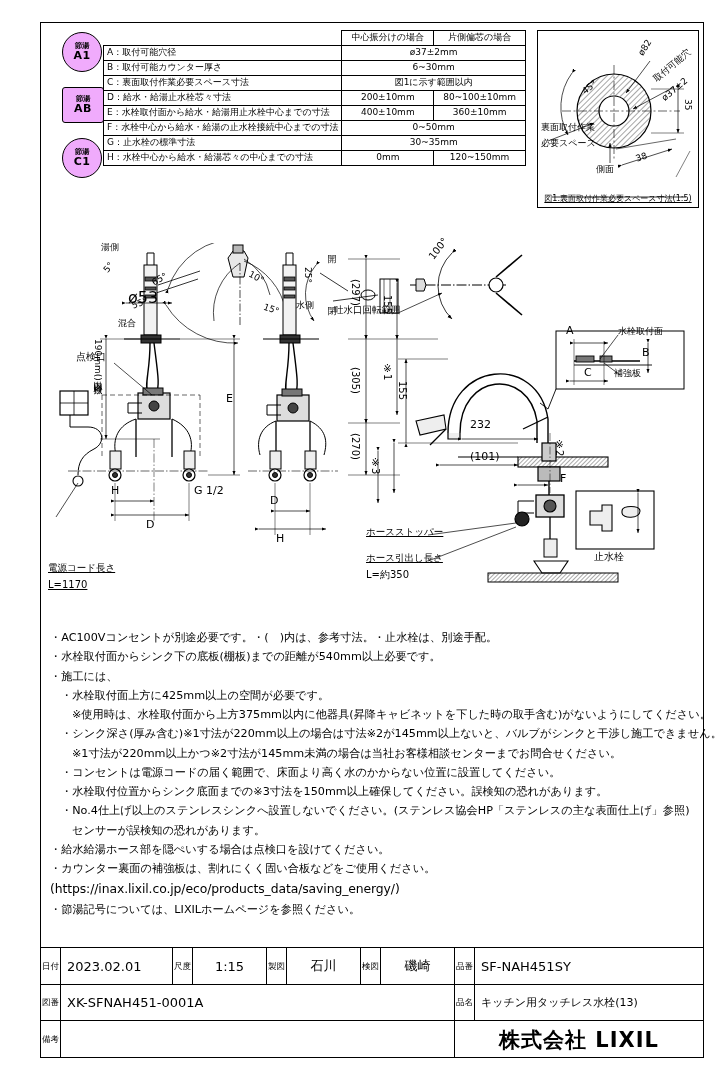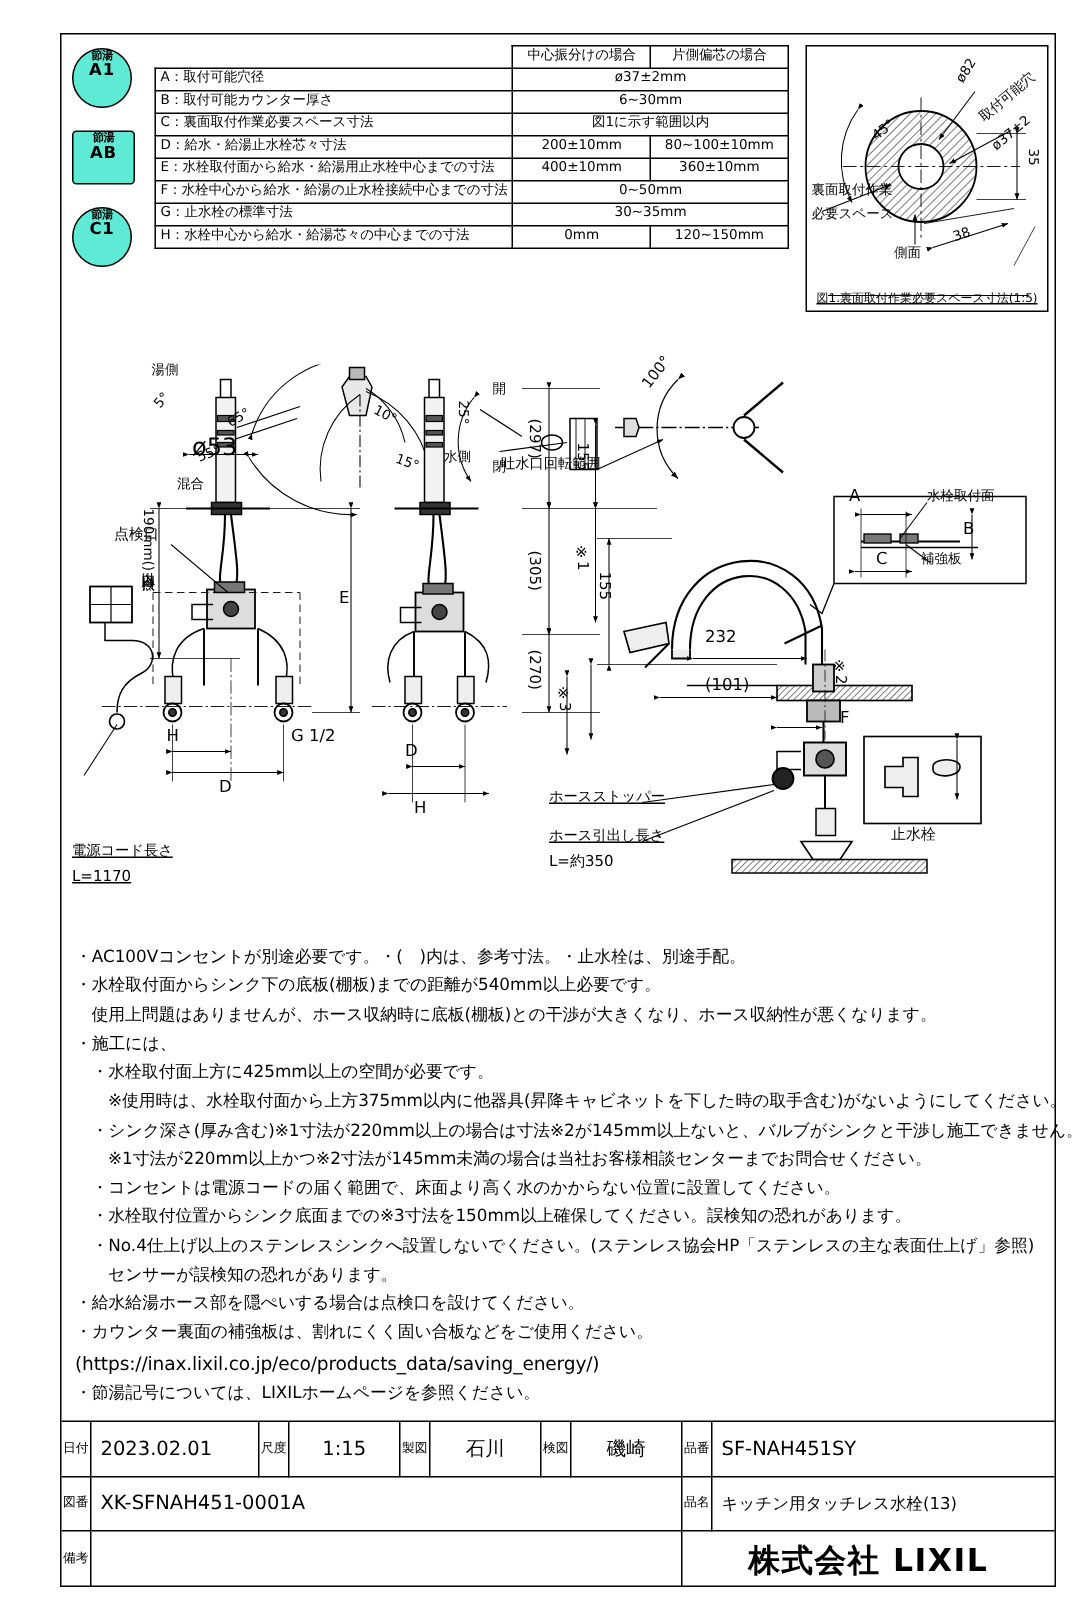--- a/index.html
+++ b/index.html
@@ -8,23 +8,23 @@
     font-family:"DejaVu Sans","Liberation Sans",sans-serif;
     color:#000;overflow:hidden;position:relative;
   }
   .sheet{position:absolute;left:0;top:0;width:721px;height:1080px;background:#fff;}
   
   .frame{position:absolute;left:40px;top:22px;width:664px;height:1036px;border:1.6px solid #000;box-sizing:border-box;}
 
   
   .spec-wrap{position:absolute;left:48px;top:30px;width:478px;height:152px;}
   .badges{position:absolute;left:0;top:0;width:48px;height:152px;}
-  .badge{position:absolute;left:0;width:42px;height:34px;border:1.5px solid #000;
-         display:flex;flex-direction:column;align-items:center;justify-content:flex-start;
-         font-size:8px;line-height:1.05;font-weight:bold;box-sizing:border-box;background:#5eead4;}
+  .badge{position:absolute;left:14px;width:42px;height:34px;border:1.5px solid #000;
+         display:flex;flex-direction:column;align-items:center;justify-content:center;
+         font-size:8px;line-height:1.05;font-weight:bold;box-sizing:border-box;background:#f0abfc;}
   .badge.round{border-radius:50%;width:40px;height:40px;}
   .badge.rect{border-radius:3px;}
   .badge .b1{font-size:7.5px;letter-spacing:-.3px;}
   .badge .b2{font-size:11px;letter-spacing:.5px;font-weight:bold;}
   .badge-a1{top:2px;}
   .badge-ab{top:57px;height:36px;}
   .badge-c1{top:108px;}
 
   table.spec{position:absolute;left:55px;top:0;border-collapse:collapse;width:423px;
              font-size:9px;line-height:1.1;}
@@ -430,21 +430,20 @@
     <span class="dtxt" style="left:518px;top:82px;font-size:11px;">A</span>
     <span class="dtxt" style="left:594px;top:104px;font-size:11px;">B</span>
     <span class="dtxt" style="left:536px;top:124px;font-size:11px;">C</span>
     <span class="dtxt" style="left:570px;top:84px;font-size:9px;">水栓取付面</span>
     <span class="dtxt" style="left:566px;top:126px;font-size:9px;">補強板</span>
   </div>
 
   <div class="notes">
     <div class="ln">・AC100Vコンセントが別途必要です。・(　)内は、参考寸法。・止水栓は、別途手配。</div>
     <div class="ln">・水栓取付面からシンク下の底板(棚板)までの距離が540mm以上必要です。</div>
-    <div class="ln i1">使用上問題はありませんが、ホース収納時に底板(棚板)との干渉が大きくなり、ホース収納性が悪くなります。</div>
     <div class="ln">・施工には、</div>
     <div class="ln i1">・水栓取付面上方に425mm以上の空間が必要です。</div>
     <div class="ln i2">※使用時は、水栓取付面から上方375mm以内に他器具(昇降キャビネットを下した時の取手含む)がないようにしてください。</div>
     <div class="ln i1">・シンク深さ(厚み含む)※1寸法が220mm以上の場合は寸法※2が145mm以上ないと、バルブがシンクと干渉し施工できません。</div>
     <div class="ln i2">※1寸法が220mm以上かつ※2寸法が145mm未満の場合は当社お客様相談センターまでお問合せください。</div>
     <div class="ln i1">・コンセントは電源コードの届く範囲で、床面より高く水のかからない位置に設置してください。</div>
     <div class="ln i1">・水栓取付位置からシンク底面までの※3寸法を150mm以上確保してください。誤検知の恐れがあります。</div>
     <div class="ln i1">・No.4仕上げ以上のステンレスシンクへ設置しないでください。(ステンレス協会HP「ステンレスの主な表面仕上げ」参照)</div>
     <div class="ln i2">センサーが誤検知の恐れがあります。</div>
     <div class="ln">・給水給湯ホース部を隠ぺいする場合は点検口を設けてください。</div>

